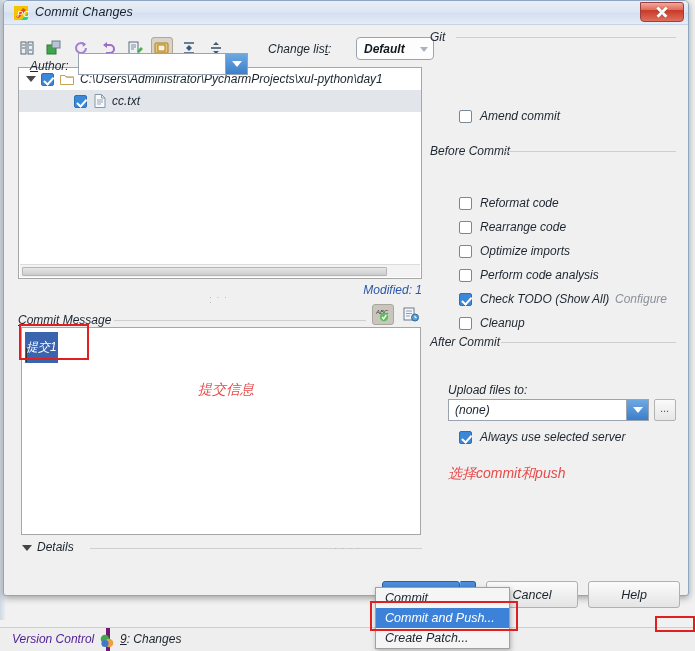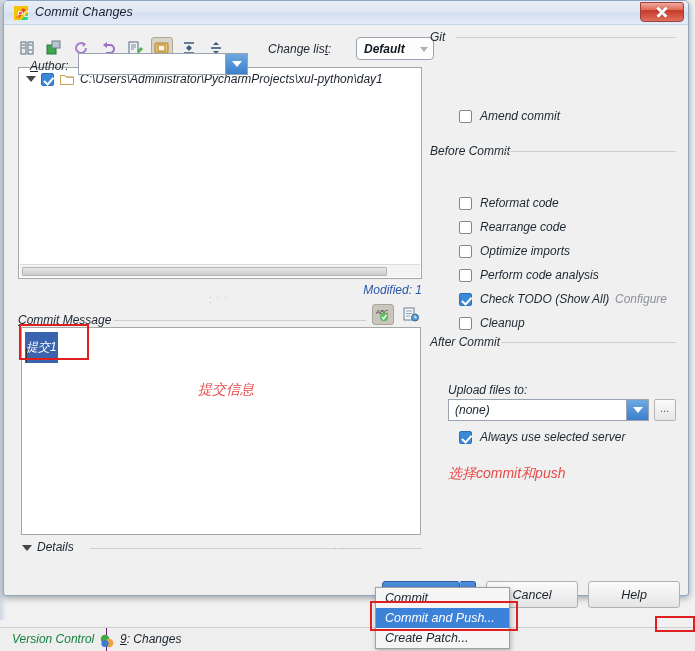--- a/index.html
+++ b/index.html
@@ -242,22 +242,22 @@
   }
   .popup-item.highlighted { background: #3b82d8; color: #fff; }
 
   
   .statusbar {
     position: absolute; left: 0; bottom: 0; width: 695px; height: 24px;
     background: #eeeeee; border-top: 1px solid #cfcfcf;
   }
   .sb-vc {
     position: absolute; left: 0; top: 0; height: 23px; line-height: 23px;
-    padding: 0 12px; font-size: 12px; color: #15803d;
-    border-right: 1px solid #701a75;
+    padding: 0 12px; font-size: 12px; color: #4c1d95;
+    border-right: 4px solid #701a75;
   }
   .sb-changes {
     position: absolute; left: 100px; top: 0; height: 23px; line-height: 23px;
     font-size: 12px; color: #1b242e; display: flex; align-items: center; gap: 6px; cursor: pointer;
   }
   .sb-changes u { text-decoration: underline; }
   .sb-icon { width: 14px; height: 14px; }
 </style>
 </head>
 <body>
@@ -356,20 +356,31 @@
         <div class="tree-row" style="padding-left:22px;">
           <span class="tw-toggle"></span>
           <span class="cb checked"></span>
           <span style="margin-left:6px;display:inline-flex;">
             <svg width="14" height="13" viewBox="0 0 14 13">
               <path d="M0.5 2.5h4.5l1.3 1.6H13.5v7.4H0.5z" fill="#fff" stroke="#c8a15a"></path>
               <path d="M0.5 2.5h4.5l1.3 1.6H13.5" fill="none" stroke="#c8a15a"></path>
             </svg>
           </span>
           <span class="tree-label">C:\Users\Administrator\PycharmProjects\xul-python\day1</span>
+        </div>
+        <div class="tree-row selected" style="padding-left:55px;">
+          <span class="cb checked"></span>
+          <span style="margin-left:7px;display:inline-flex;">
+            <svg width="12" height="14" viewBox="0 0 12 14">
+              <path d="M1 0.5h6.5L11 4v9.5H1z" fill="#f7fafd" stroke="#8697a6"></path>
+              <path d="M7.5 0.5V4H11" fill="none" stroke="#8697a6"></path>
+              <path d="M3 6h6M3 8h6M3 10h4" stroke="#97a6b4"></path>
+            </svg>
+          </span>
+          <span class="tree-label">cc.txt</span>
         </div>
         <div class="tree-scroll-h">
           <div class="tree-scroll-thumb"></div>
         </div>
       </div>
 
       <div class="modified-lbl">Modified: 1</div>
       <div class="splitter-dots">· · · ·</div>
 
       <div class="cm-label">

